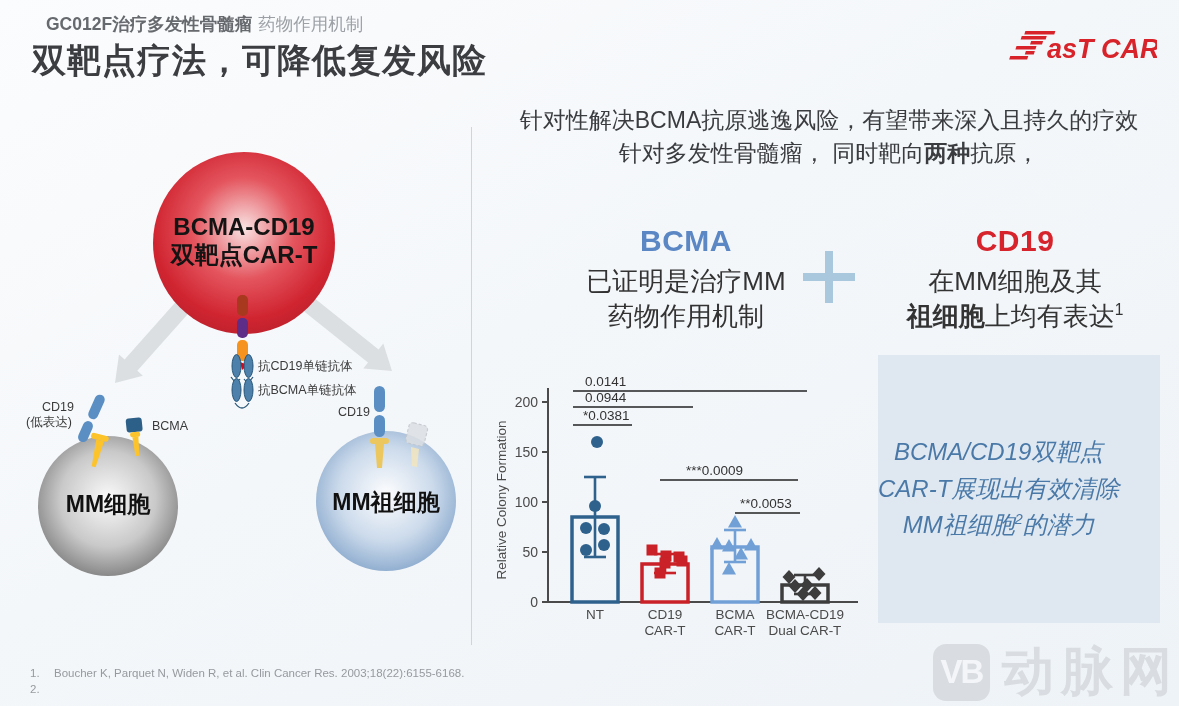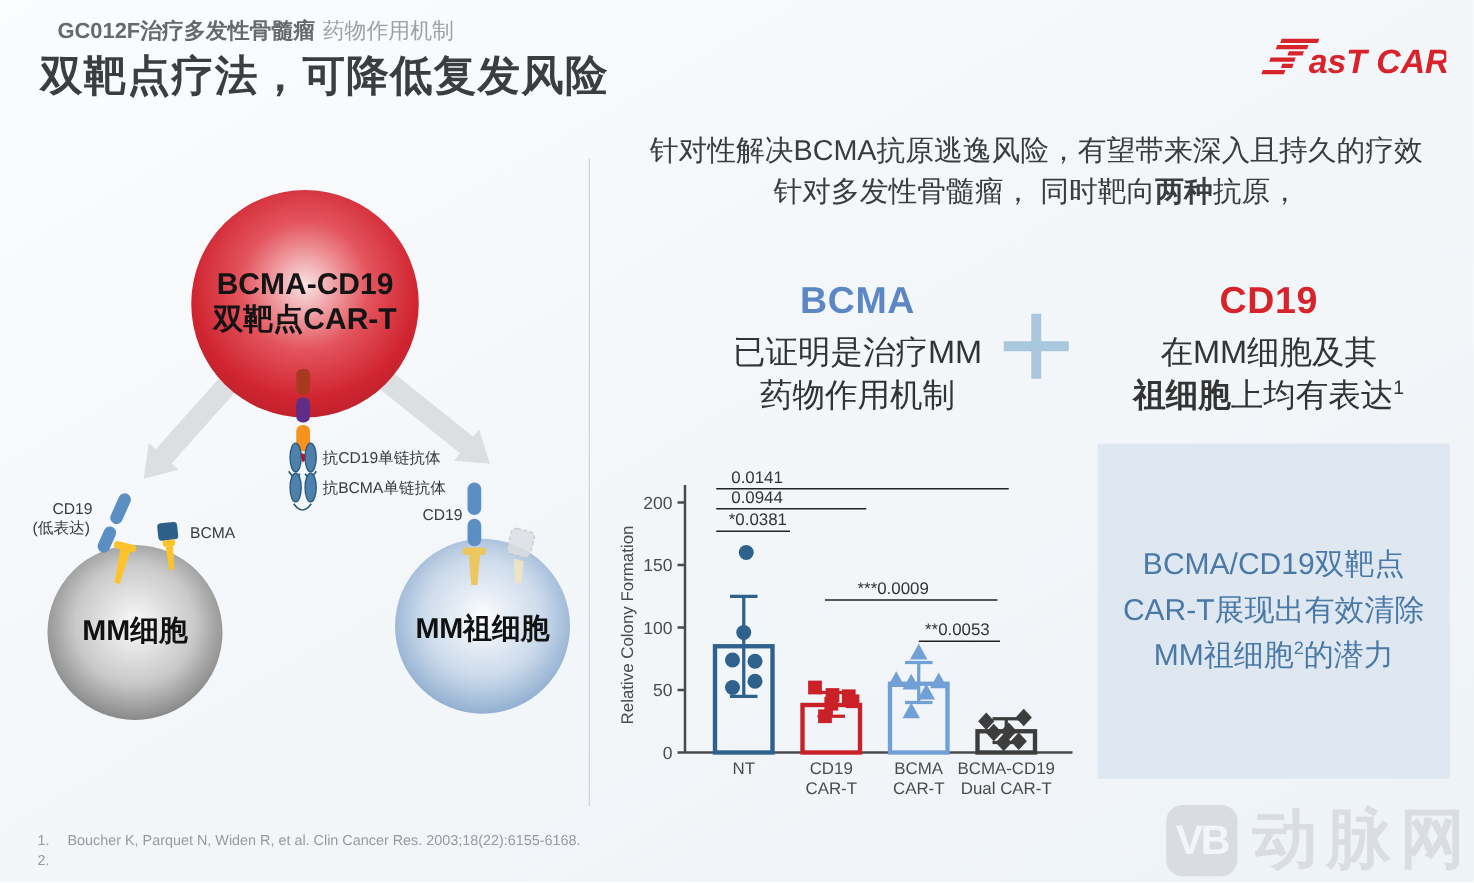--- a/index.html
+++ b/index.html
@@ -26,21 +26,21 @@
   .bcma-col{left:576px;top:224px;}
   .bcma-col .t-title{color:#5b87c5;}
   .cd19-col{left:905px;top:224px;}
   .cd19-col .t-title{color:#d7232b;}
   sup{font-size:60%;vertical-align:super;}
   
   .plus-h{left:803px;top:273px;width:52px;height:8px;background:#a9c7dd;}
   .plus-v{left:825px;top:251px;width:8px;height:52px;background:#a9c7dd;}
   
   .hbox{left:878px;top:355px;width:282px;height:268px;background:#dfe8f1;
-    display:flex;align-items:center;justify-content:center;text-align:center;}
+    display:flex;align-items:center;justify-content:flex-start;text-align:center;font-style:italic;}
   .hbox .htext{font-size:24px;color:#4a79a8;line-height:1.52;}
   
   .refs{left:30px;top:666px;font-size:11.5px;color:#969a9e;line-height:1.35;}
   .refs .ref-row{display:flex;}
   .refs .ref-num{width:24px;}
   
   .watermark{left:933px;top:637px;display:flex;align-items:center;opacity:.95;}
   .wm-badge{width:57px;height:57px;background:#d8dce1;border-radius:13px;display:flex;
     align-items:center;justify-content:center;font-weight:bold;
     font-size:33px;color:#f4f6f9;letter-spacing:-2px;}

